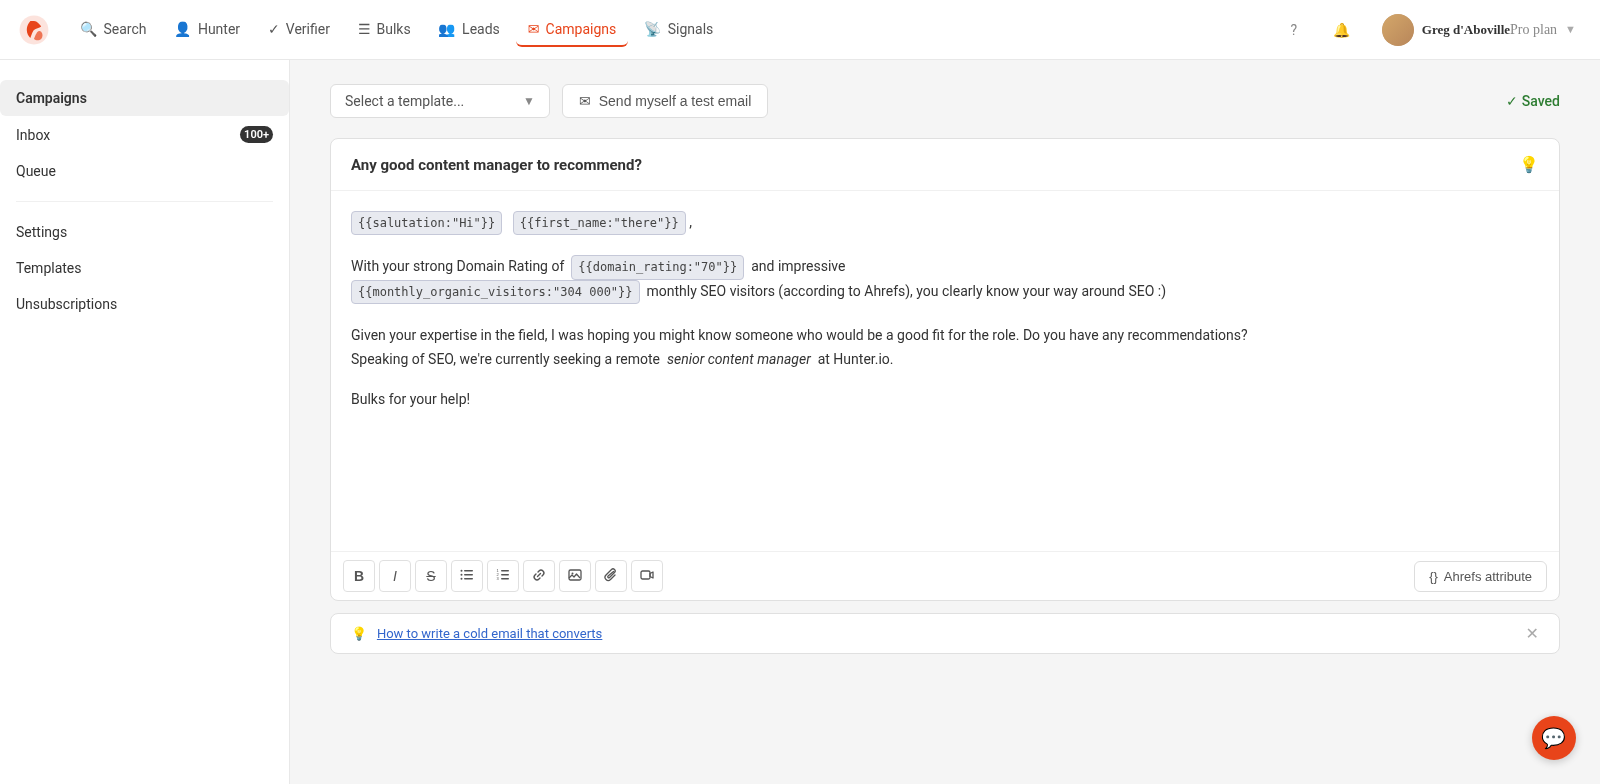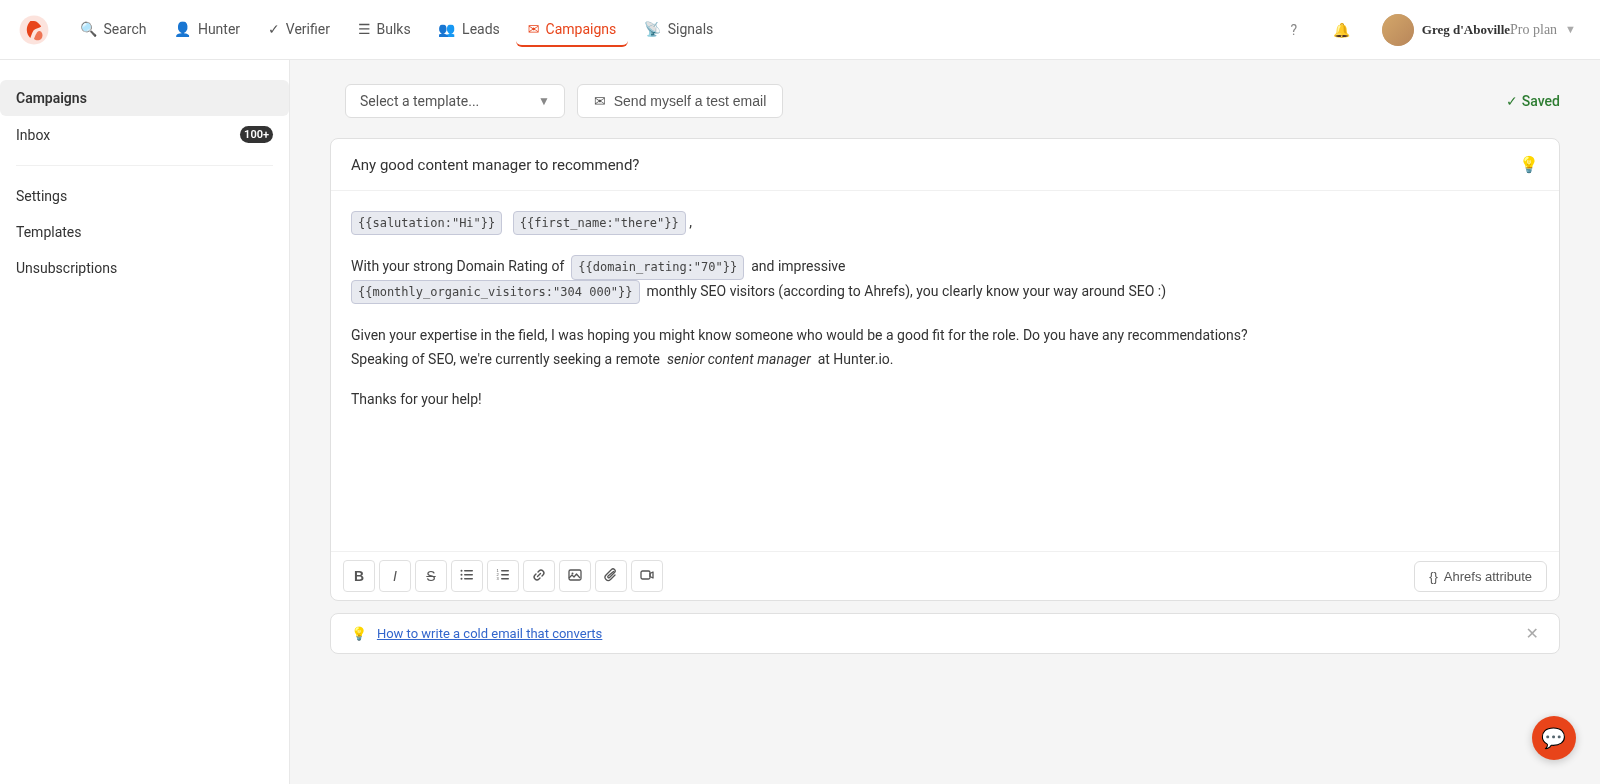--- a/index.html
+++ b/index.html
@@ -41,41 +41,41 @@
     .sidebar-badge {
       background: #333; color: #fff; border-radius: 10px;
       padding: 2px 4px; font-size: 11px; font-weight: 600;
     }
     .sidebar-divider { height: 1px; background: #f0f0f0; margin: 12px 16px; }
 
     
     .main { flex: 1; padding: 24px 40px; background: #f5f5f5; }
 
     
-    .toolbar { display: flex; align-items: center; gap: 12px; margin-bottom: 20px; margin-left: 15px; }
+    .toolbar { display: flex; align-items: center; gap: 12px; margin-bottom: 20px; }
     .template-select {
       display: flex; align-items: center; justify-content: space-between;
       padding: 8px 14px; border: 1px solid #ddd; border-radius: 6px;
       background: #fff; cursor: pointer; min-width: 220px; color: #555; font-size: 14px;
     }
     .chevron-down { font-size: 12px; color: #888; margin-left: 8px; }
     .test-email-btn {
       display: flex; align-items: center; gap: 8px;
       padding: 8px 16px; border: 1px solid #ddd; border-radius: 6px;
       background: #fff; cursor: pointer; color: #555; font-size: 14px;
     }
     .saved-indicator { margin-left: auto; color: #2e7d32; font-size: 14px; font-weight: 500; display: flex; align-items: center; gap: 4px; }
 
     
     .email-card { background: #fff; border: 1px solid #e0e0e0; border-radius: 8px; overflow: hidden; }
 
     
     .subject-line {
       display: flex; align-items: center; justify-content: space-between;
-      padding: 16px 20px; border-bottom: 1px solid #f0f0f0; font-weight: 400; font-size: 15px;
+      padding: 16px 20px; border-bottom: 1px solid #f0f0f0; font-weight: 700; font-size: 15px;
     }
     .bulb-icon { color: #aaa; cursor: pointer; font-size: 16px; }
 
     
     .email-body { padding: 20px; min-height: 360px; line-height: 1.7; font-size: 14px; color: #333; }
     .email-line { margin-bottom: 4px; }
     .email-para { margin-bottom: 16px; }
 
     .attr-tag {
       display: inline-block; background: #e8eaf0; border: 1px solid #c5c8d8;
@@ -182,20 +182,23 @@
 <div class="layout">
 
   <aside class="sidebar">
     <div class="sidebar-item active">
       <span>Campaigns</span>
     </div>
     <div class="sidebar-item">
       <span>Inbox</span>
       <span class="sidebar-badge">100+</span>
     </div>
+    <div class="sidebar-item">
+      <span>Queue</span>
+    </div>
 
     <div class="sidebar-divider"></div>
 
     <div class="sidebar-item">
       <span>Settings</span>
     </div>
     <div class="sidebar-item">
       <span>Templates</span>
     </div>
     <div class="sidebar-item">
@@ -252,21 +255,21 @@
         <div class="email-para">
           <div>Given your expertise in the field, I was hoping you might know someone who would be a good fit for the role. Do you have any recommendations?</div>
           <div>
             <span>Speaking of SEO, we're currently seeking a remote</span>
             &nbsp;<em>senior content manager</em>
             &nbsp;<span>at Hunter.io.</span>
           </div>
         </div>
 
         <div class="email-para">
-          <div>Thanks for your help!</div>
+          <div>Bulks for your help!</div>
         </div>
 
 
       </div>
 
       <div class="format-toolbar">
         <button class="fmt-btn">
             <strong>B</strong>
           </button>
         <button class="fmt-btn">

